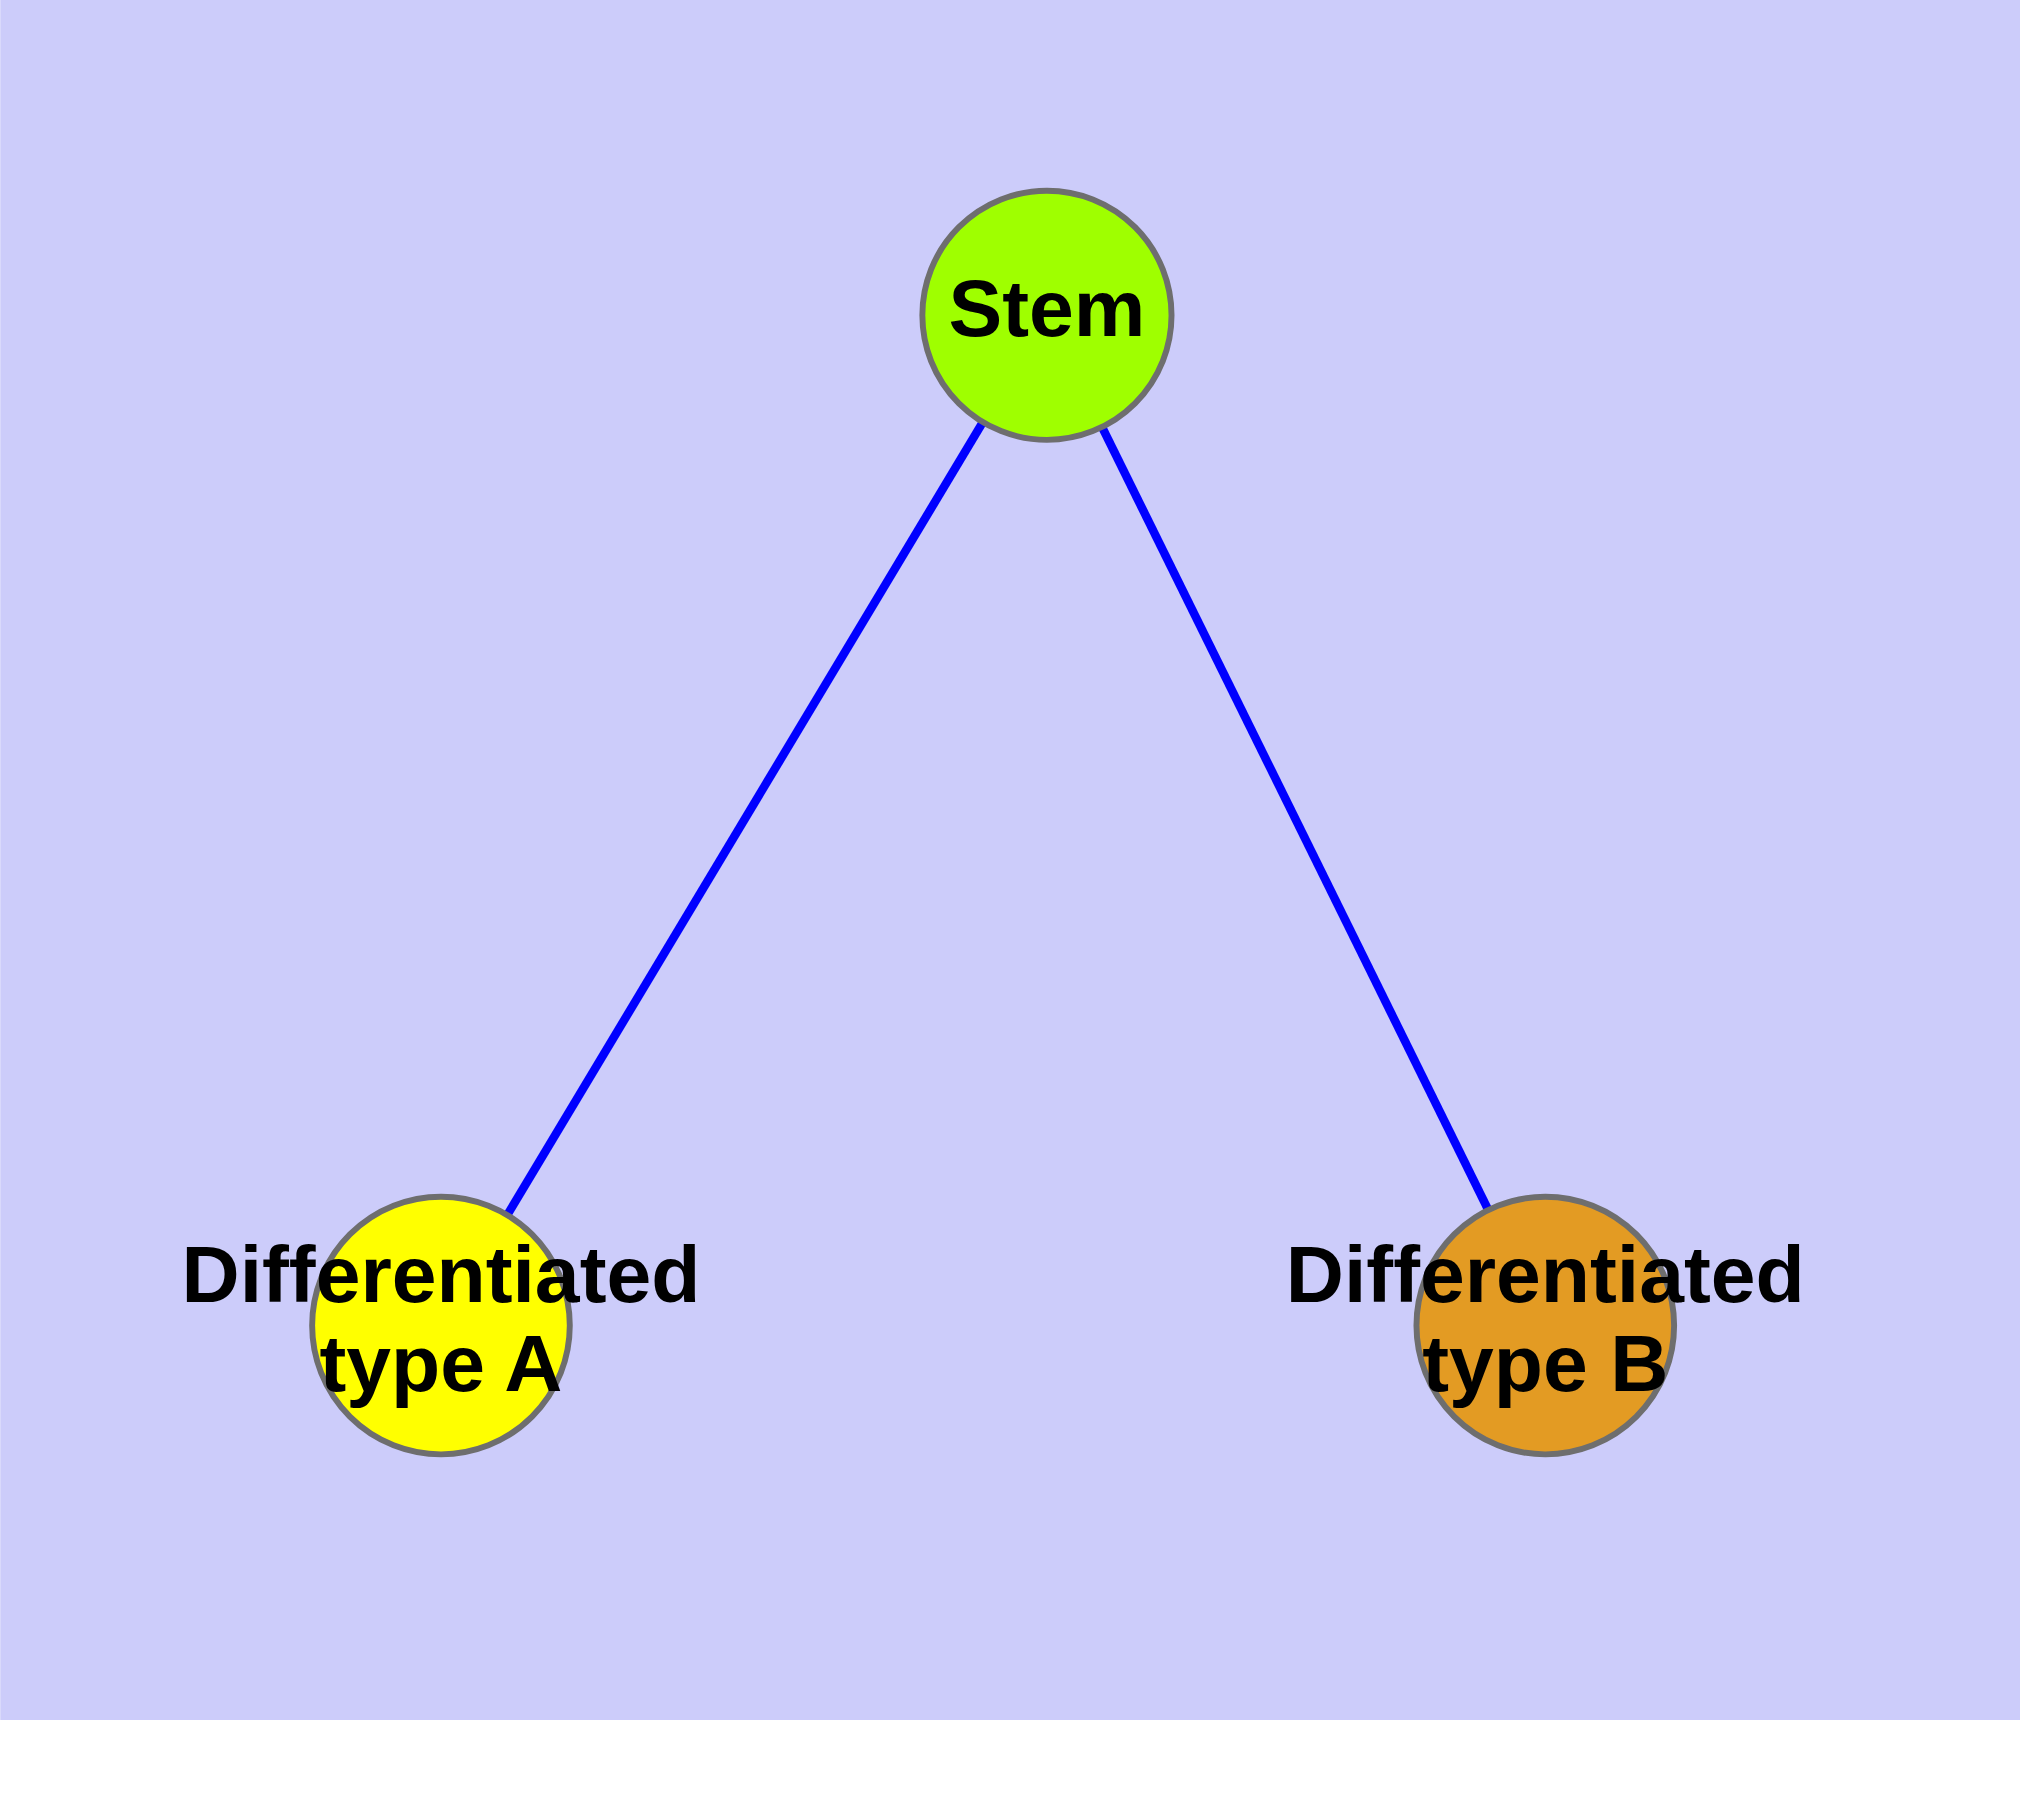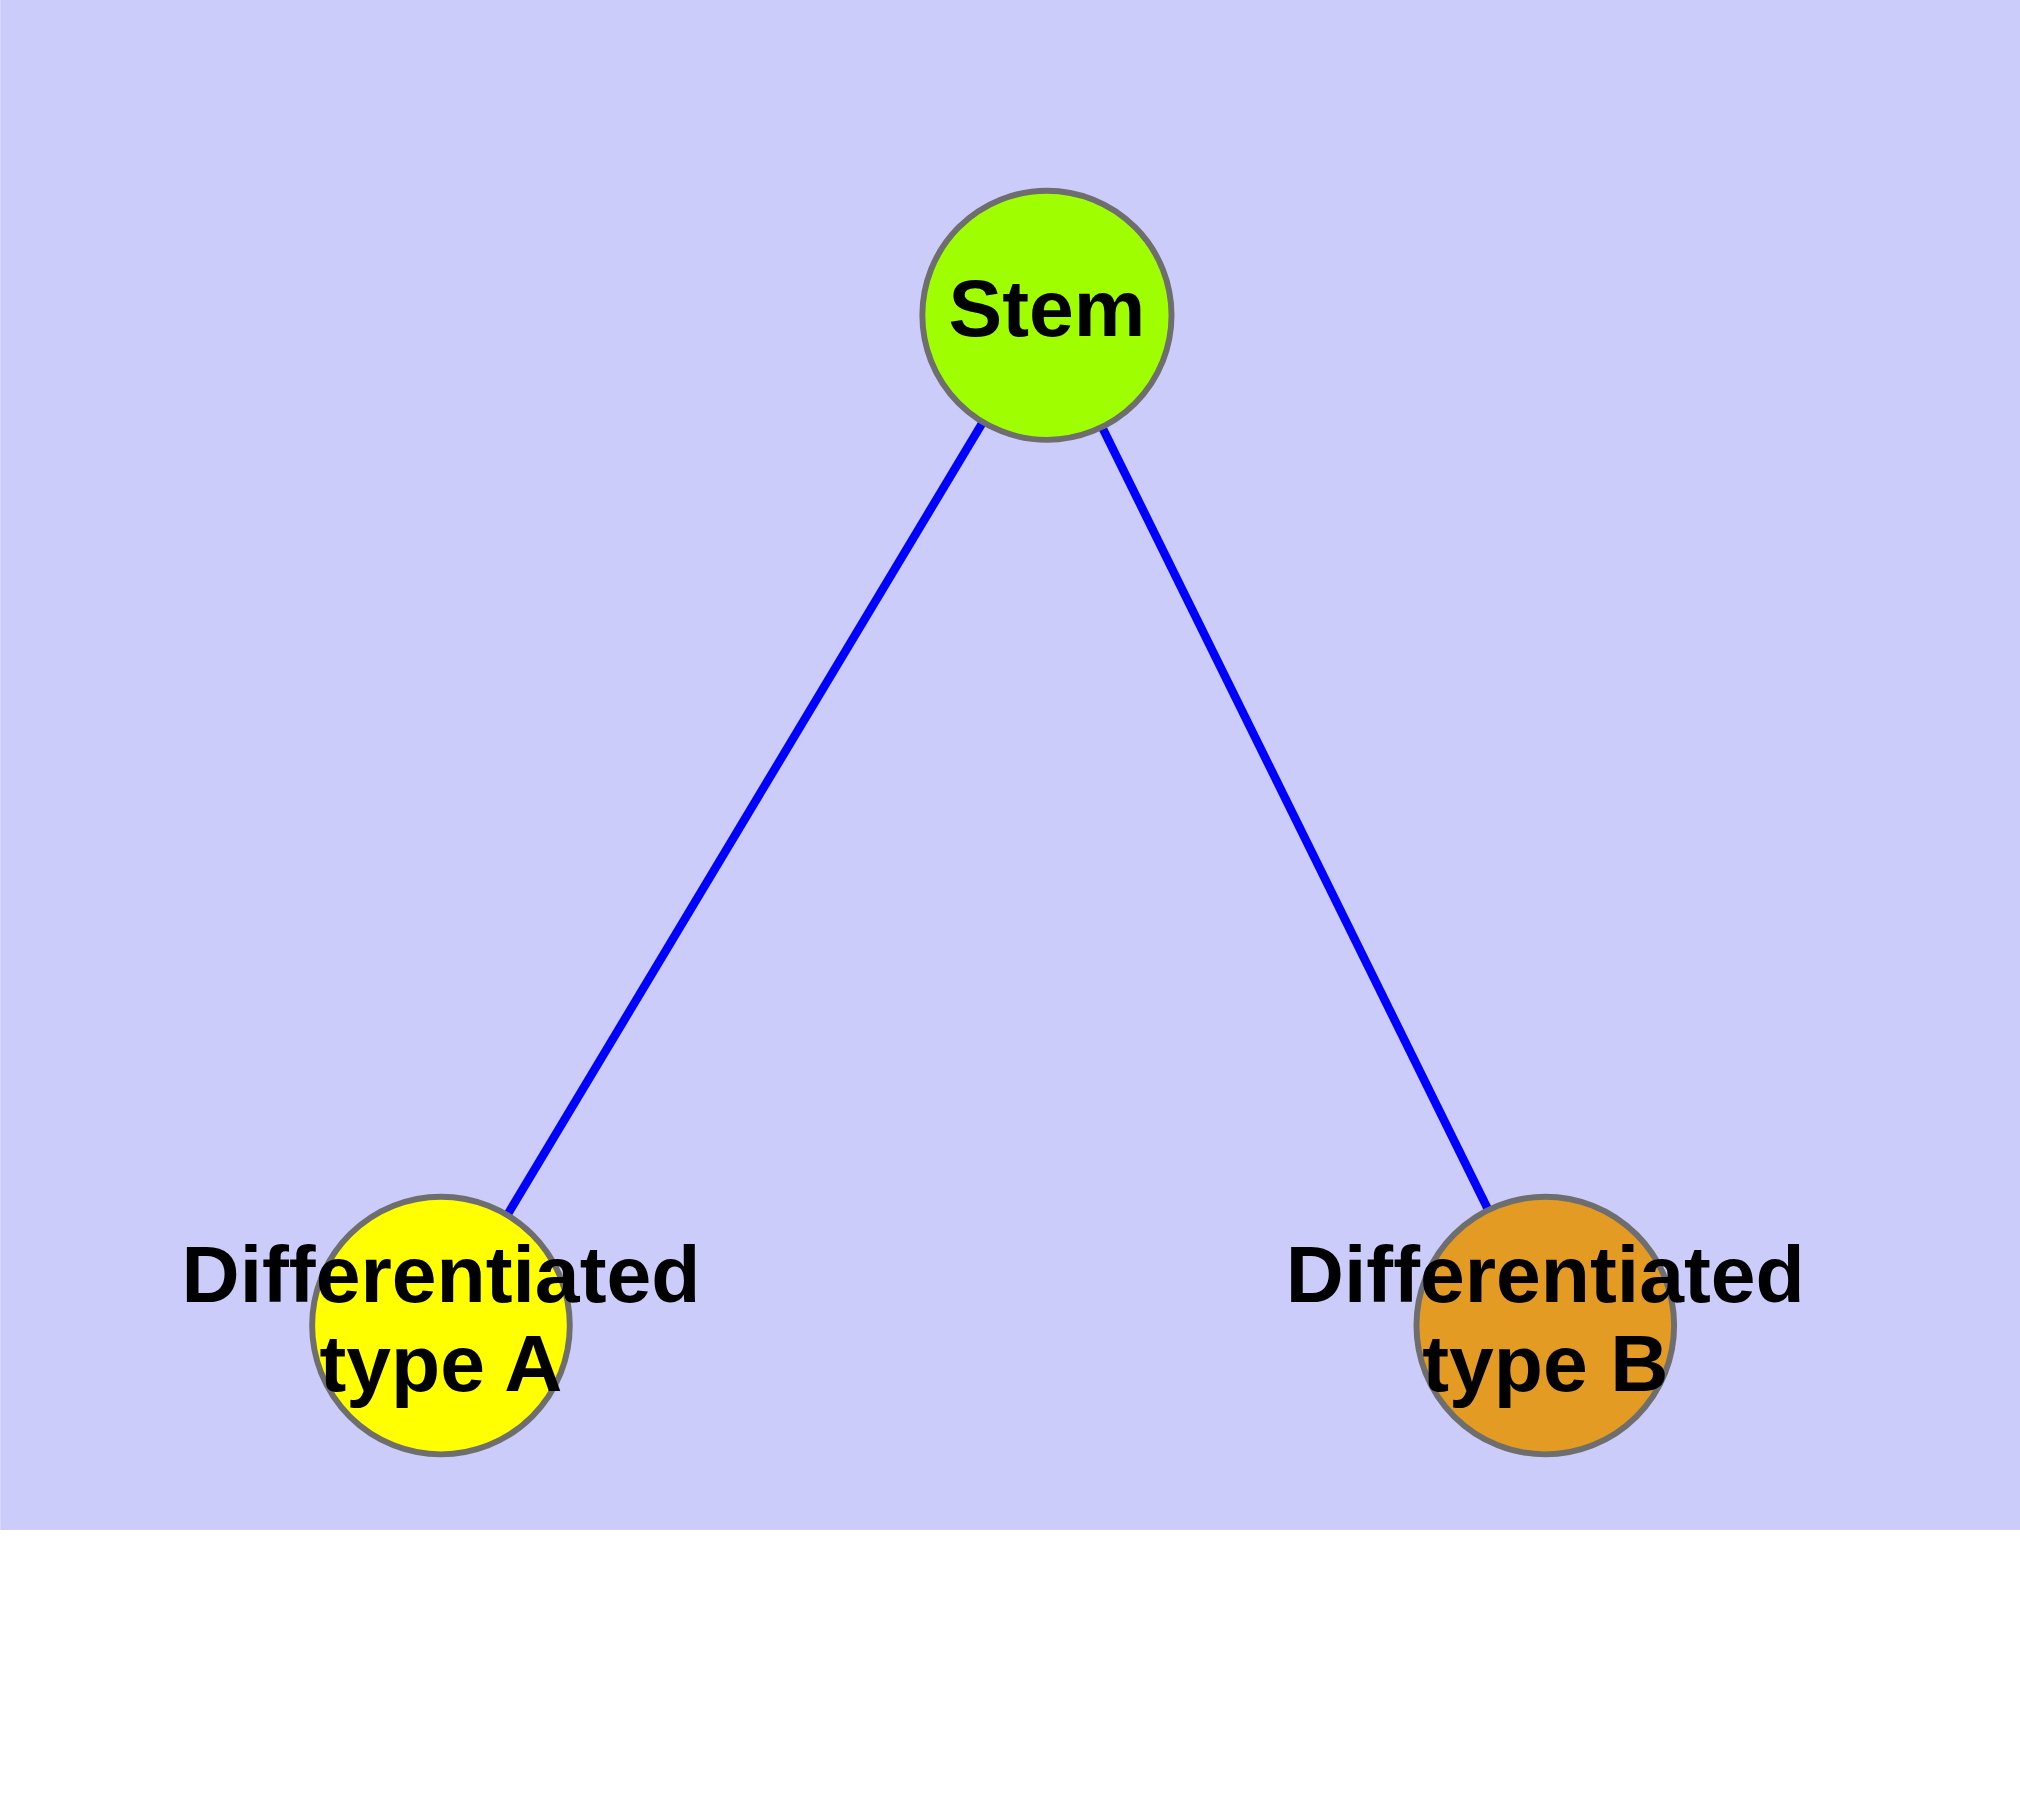--- a/index.html
+++ b/index.html
@@ -28,21 +28,21 @@
     font-weight: bold;
     fill: #000000;
     text-anchor: middle;
     dominant-baseline: middle;
     paint-order: normal;
   }
 </style>
 </head>
 <body>
 
-<div id="canvas" style="width: 2021px; height: 1530px;">
+<div id="canvas" style="width: 2021px; height: 1720px;">
   <svg id="graph-svg" viewBox="0 0 2384 2138" style="width: 2021px; height: 1812px;">
 
     <rect id="bg-rect" x="0" y="0" width="2384" height="2138" fill="#ccccfa"></rect>
 
     <g id="edges-group">
       <line class="graph-edge" id="edge-0" x1="1235" y1="372" x2="520" y2="1564" stroke="#0000ff" stroke-width="10" stroke-linecap="butt"></line>
       <line class="graph-edge" id="edge-1" x1="1235" y1="372" x2="1823" y2="1564" stroke="#0000ff" stroke-width="10" stroke-linecap="butt"></line>
     </g>
 
     <g id="nodes-group">

